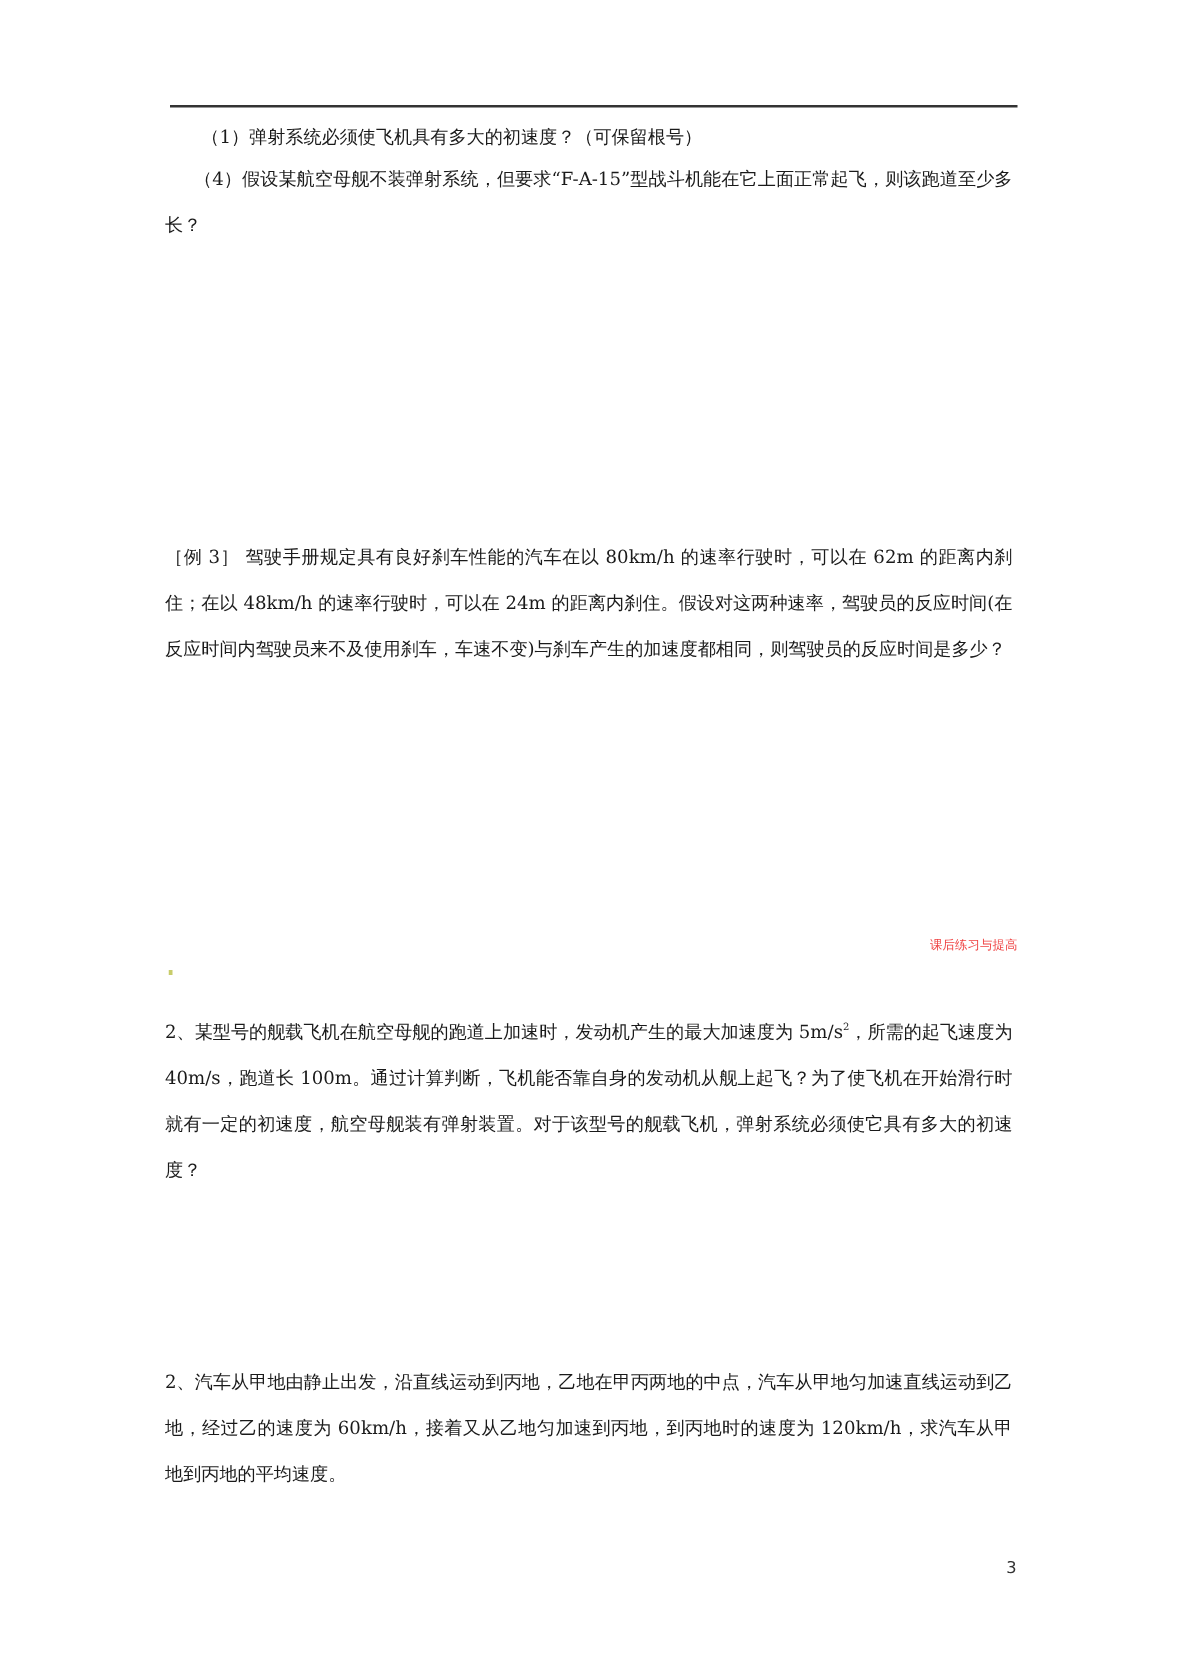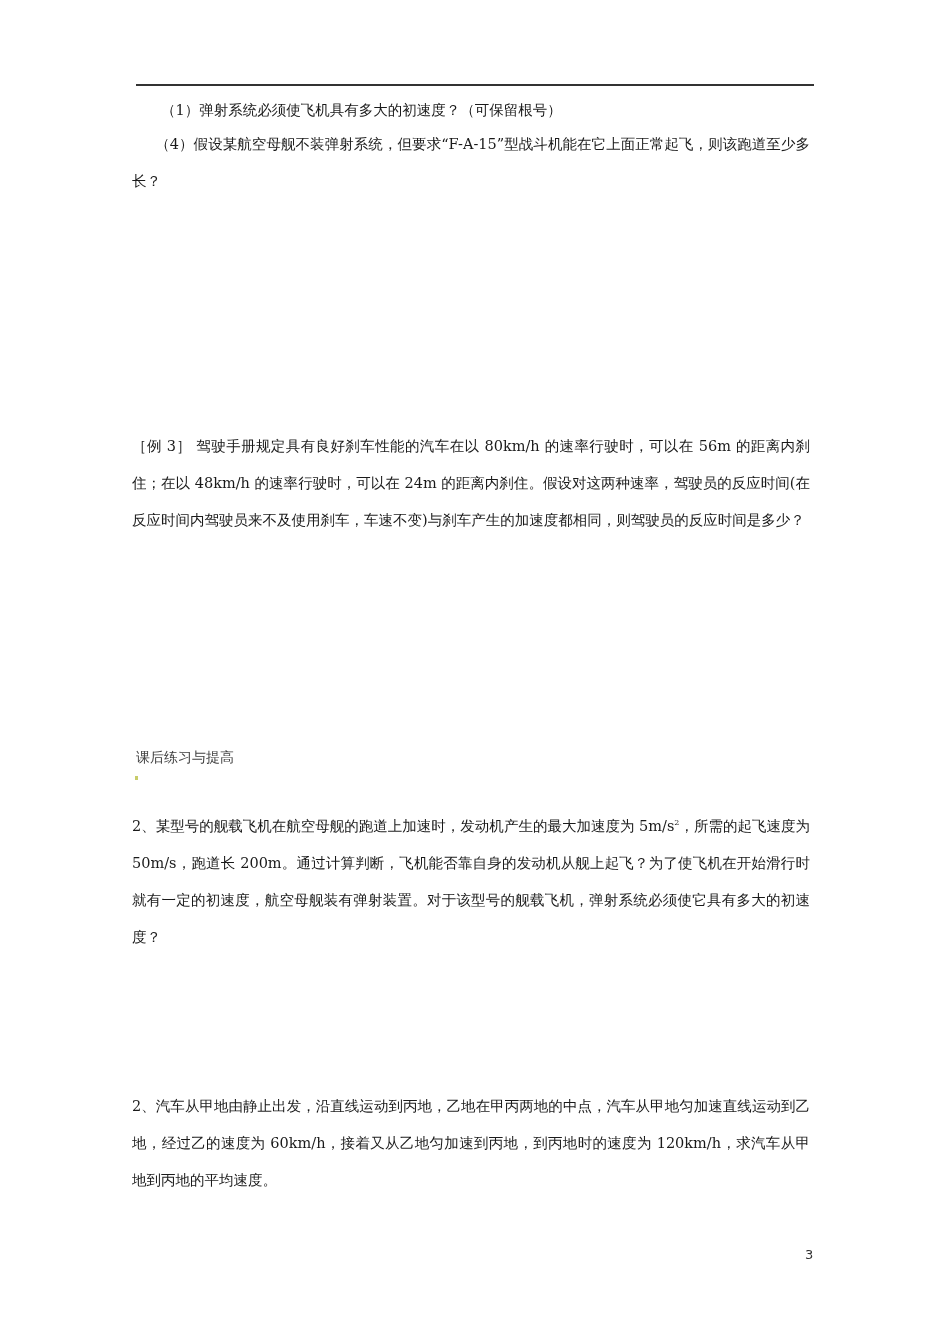--- a/index.html
+++ b/index.html
@@ -14,45 +14,45 @@
   }
   .para {
     position: absolute; left: 132px; width: 678px;
     font-size: 14.5px; line-height: 37px; margin: 0;
     text-align: justify;
   }
   .indent { text-indent: 2em; }
   .indent1 { text-indent: 1.6em; }
   .title {
     position: absolute; left: 136px; width: 678px; top: 742px;
-    text-align: left; font-size: 14px; line-height: 30px;
+    text-align: right; font-size: 10px; line-height: 30px;
     font-family: "DejaVu Sans", "Liberation Sans", sans-serif;
-    color: #404040;
+    color: #ef4444;
   }
   .marker {
     position: absolute; left: 135px; top: 776px; width: 3px; height: 4px;
     background: #c8cc6a;
   }
   .page-number {
     position: absolute; left: 805px; top: 1247px; font-size: 13px;
     font-family: "DejaVu Sans", "Liberation Sans", sans-serif; color: #333;
   }
   sup { font-size: 8px; vertical-align: super; line-height: 0; }
 </style>
 </head>
 <body>
 
 <div class="header-rule"></div>
 
 <p class="para indent" style="top:92px;">（1）弹射系统必须使飞机具有多大的初速度？（可保留根号）</p>
 
 <p class="para indent1" style="top:126px;">（4）假设某航空母舰不装弹射系统，但要求“F-A-15”型战斗机能在它上面正常起飞，则该跑道至少多长？</p>
 
-<p class="para" style="top:428px;">［例 3］ 驾驶手册规定具有良好刹车性能的汽车在以 80km/h 的速率行驶时，可以在 56m 的距离内刹住；在以 48km/h 的速率行驶时，可以在 24m 的距离内刹住。假设对这两种速率，驾驶员的反应时间(在反应时间内驾驶员来不及使用刹车，车速不变)与刹车产生的加速度都相同，则驾驶员的反应时间是多少？</p>
+<p class="para" style="top:428px;">［例 3］ 驾驶手册规定具有良好刹车性能的汽车在以 80km/h 的速率行驶时，可以在 62m 的距离内刹住；在以 48km/h 的速率行驶时，可以在 24m 的距离内刹住。假设对这两种速率，驾驶员的反应时间(在反应时间内驾驶员来不及使用刹车，车速不变)与刹车产生的加速度都相同，则驾驶员的反应时间是多少？</p>
 
 <div class="title">课后练习与提高</div>
 <div class="marker"></div>
 
-<p class="para" style="top:808px;"><span>2、某型号的舰载飞机在航空母舰的跑道上加速时，发动机产生的最大加速度为 5m/s</span><sup>2</sup><span>，所需的起飞速度为 50m/s，跑道长 200m。通过计算判断，飞机能否靠自身的发动机从舰上起飞？为了使飞机在开始滑行时就有一定的初速度，航空母舰装有弹射装置。对于该型号的舰载飞机，弹射系统必须使它具有多大的初速度？</span></p>
+<p class="para" style="top:808px;"><span>2、某型号的舰载飞机在航空母舰的跑道上加速时，发动机产生的最大加速度为 5m/s</span><sup>2</sup><span>，所需的起飞速度为 40m/s，跑道长 100m。通过计算判断，飞机能否靠自身的发动机从舰上起飞？为了使飞机在开始滑行时就有一定的初速度，航空母舰装有弹射装置。对于该型号的舰载飞机，弹射系统必须使它具有多大的初速度？</span></p>
 
 <p class="para" style="top:1088px;">2、汽车从甲地由静止出发，沿直线运动到丙地，乙地在甲丙两地的中点，汽车从甲地匀加速直线运动到乙地，经过乙的速度为 60km/h，接着又从乙地匀加速到丙地，到丙地时的速度为 120km/h，求汽车从甲地到丙地的平均速度。</p>
 
 <div class="page-number">3</div>
 
 </body></html>

